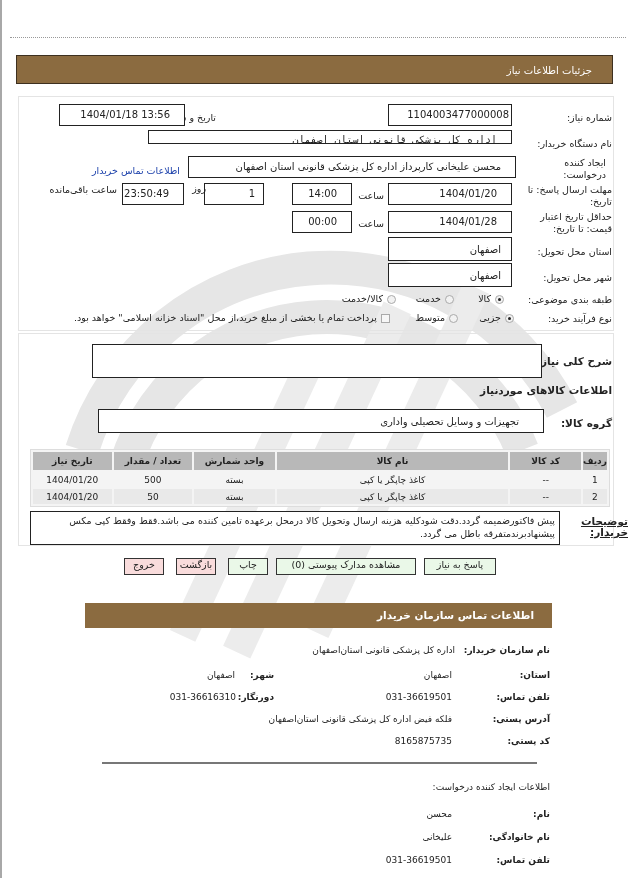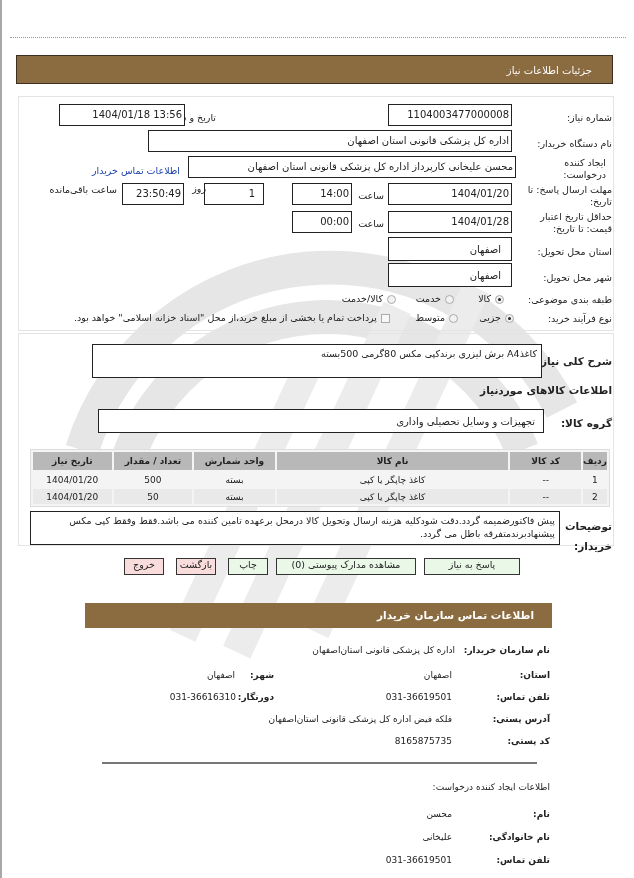--- a/index.html
+++ b/index.html
@@ -20,21 +20,21 @@
       position: absolute; left: 16px; top: 96px; width: 596px; height: 235px;
       border: 1px solid #e4e4e4;
     }
     .section-box2 {
       position: absolute; left: 16px; top: 333px; width: 596px; height: 213px;
       border: 1px solid #e4e4e4;
     }
     .lbl { position: absolute; direction: rtl; text-align: right; color: #222; font-size: 9.5px; line-height: 12px; }
     .field {
       position: absolute; border: 1px solid #222; background: #fff;
-      direction: rtl; text-align: right; padding-right: 2px; font-size: 10px; line-height: 20px; white-space: nowrap; overflow: hidden;
+      direction: rtl; text-align: right; padding-right: 14px; font-size: 10px; line-height: 20px; white-space: nowrap; overflow: hidden;
     }
     .field.ltr { direction: ltr; }
     .link { color: #1a3faa; }
     .radio {
       display: inline-block; width: 9px; height: 9px; border-radius: 50%;
       border: 1px solid #aaa; background: #f2f2f2; vertical-align: middle; position: relative;
     }
     .radio.on::after {
       content: ""; position: absolute; left: 2px; top: 2px; width: 3px; height: 3px; border-radius: 50%; background: #222;
     }
@@ -92,21 +92,21 @@
 <div class="section-box"></div>
 <div class="section-box2"></div>
 
 <div class="lbl" style="right:22px; top:112px;">شماره نیاز:</div>
 <div class="field ltr" style="left:386px; top:104px; width:124px; height:22px; text-align:right; padding-right:2px;">1104003477000008</div>
 
 <div class="lbl" style="right:418px; top:112px;">تاریخ و ساعت اعلان عمومی:</div>
 <div class="field ltr" style="left:57px; top:104px; width:126px; height:22px; text-align:right;">1404/01/18 13:56</div>
 
 <div class="lbl" style="right:22px; top:138px;">نام دستگاه خریدار:</div>
-<div class="field" style="left:146px; top:130px; width:364px; height:22px;">اداره کل پزشکی قانونی استان اصفهان</div>
+<div class="field" style="left:146px; top:130px; width:364px; height:14px;font-family:Liberation Mono, monospace;">اداره کل پزشکی قانونی استان اصفهان</div>
 
 <div class="lbl" style="right:28px; top:157px; width:70px;">ایجاد کننده درخواست:</div>
 <div class="field" style="left:186px; top:156px; width:328px; height:22px;">محسن علیخانی کارپرداز اداره کل پزشکی قانونی استان اصفهان</div>
 <div class="lbl link" style="right:454px; top:165px;">اطلاعات تماس خریدار</div>
 
 <div class="lbl" style="right:22px; top:184px; width:90px;">مهلت ارسال پاسخ: تا تاریخ:</div>
 <div class="field ltr" style="left:386px; top:183px; width:124px; height:22px;">1404/01/20</div>
 <div class="lbl" style="right:250px; top:190px;">ساعت</div>
 <div class="field ltr" style="left:290px; top:183px; width:60px; height:22px;">14:00</div>
 <div class="field ltr" style="left:202px; top:183px; width:60px; height:22px; padding-right:8px;">1</div>
@@ -130,27 +130,26 @@
 <div class="opt" style="right:180px; top:293px;"><span class="radio"></span><span>خدمت</span></div>
 <div class="opt" style="right:238px; top:293px;"><span class="radio"></span><span>کالا/خدمت</span></div>
 
 <div class="lbl" style="right:22px; top:313px;">نوع فرآیند خرید:</div>
 <div class="opt" style="right:120px; top:312px;"><span class="radio on"></span><span>جزیی</span></div>
 <div class="opt" style="right:176px; top:312px;"><span class="radio"></span><span>متوسط</span></div>
 <div class="opt" style="right:244px; top:312px;"><span class="check"></span><span>پرداخت تمام یا بخشی از مبلغ خرید،از محل "اسناد خزانه اسلامی" خواهد بود.</span></div>
 
 <div class="bold-lbl" style="right:22px; top:355px;">شرح کلی نیاز:</div>
 <div class="desc-box" style="left:90px; top:344px; width:450px; height:34px; line-height:13px;">
-  <div>کاغذA4 برش لیزری برندکپی مکس 80گرمی 500بسته</div>
 </div>
 
 <div class="bold-lbl" style="right:22px; top:384px;">اطلاعات کالاهای موردنیاز</div>
 
 <div class="bold-lbl" style="right:22px; top:417px;">گروه کالا:</div>
-<div class="field" style="left:96px; top:409px; width:446px; height:24px; line-height:24px; padding-right:8px;">تجهیزات و وسایل تحصیلی واداری</div>
+<div class="field" style="left:96px; top:409px; width:446px; height:24px; line-height:24px; padding-right:24px;">تجهیزات و وسایل تحصیلی واداری</div>
 
 <table class="items">
   <thead>
     <tr>
       <th style="width:20px;">ردیف</th>
       <th style="width:70px;">کد کالا</th>
       <th style="width:230px;">نام کالا</th>
       <th style="width:80px;">واحد شمارش</th>
       <th style="width:78px;">تعداد / مقدار</th>
       <th style="width:78px;">تاریخ نیاز</th>
@@ -169,24 +168,24 @@
       <td>2</td>
       <td>--</td>
       <td>کاغذ چاپگر یا کپی</td>
       <td>بسته</td>
       <td>50</td>
       <td>1404/01/20</td>
     </tr>
   </tbody>
 </table>
 
-<div class="bold-lbl" style="right:22px; top:516px; width:50px; line-height:20px;">توضیحات خریدار:</div>
+<div class="bold-lbl" style="right:6px; top:516px; width:50px; line-height:11px;text-decoration:underline;">توضیحات خریدار:</div>
 <div class="desc-box" style="left:28px; top:511px; width:530px; height:34px; line-height:13px;">پیش فاکتورضمیمه گردد.دقت شودکلیه هزینه ارسال وتحویل کالا درمحل برعهده تامین کننده می باشد.فقط وفقط کپی مکس پیشنهادبرندمتفرقه باطل می گردد.</div>
 
-<div class="btn" style="left:422px; top:558px; width:96px;">پاسخ به نیاز</div>
+<div class="btn" style="left:422px; top:558px; width:72px;">پاسخ به نیاز</div>
 <div class="btn" style="left:274px; top:558px; width:140px;">مشاهده مدارک پیوستی (0)</div>
 <div class="btn" style="left:226px; top:558px; width:40px;">چاپ</div>
 <div class="btn red" style="left:174px; top:558px; width:40px;">بازگشت</div>
 <div class="btn red" style="left:122px; top:558px; width:40px;">خروج</div>
 
 <div class="hdr-bar2">اطلاعات تماس سازمان خریدار</div>
 
 <div class="info-row" style="right:84px; top:645px;margin-left:8px;">
   <span class="info-lbl">نام سازمان خریدار:</span>
   <span style="margin-right:6px;">اداره کل پزشکی قانونی استان‌اصفهان</span>

